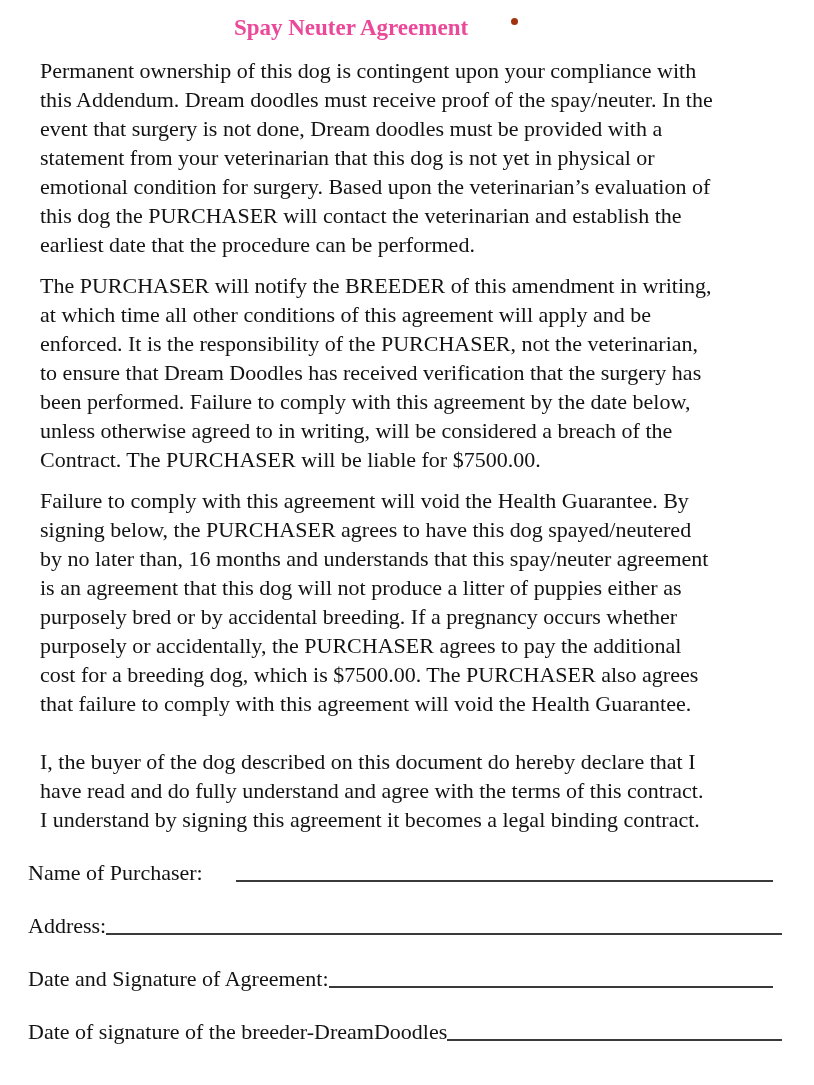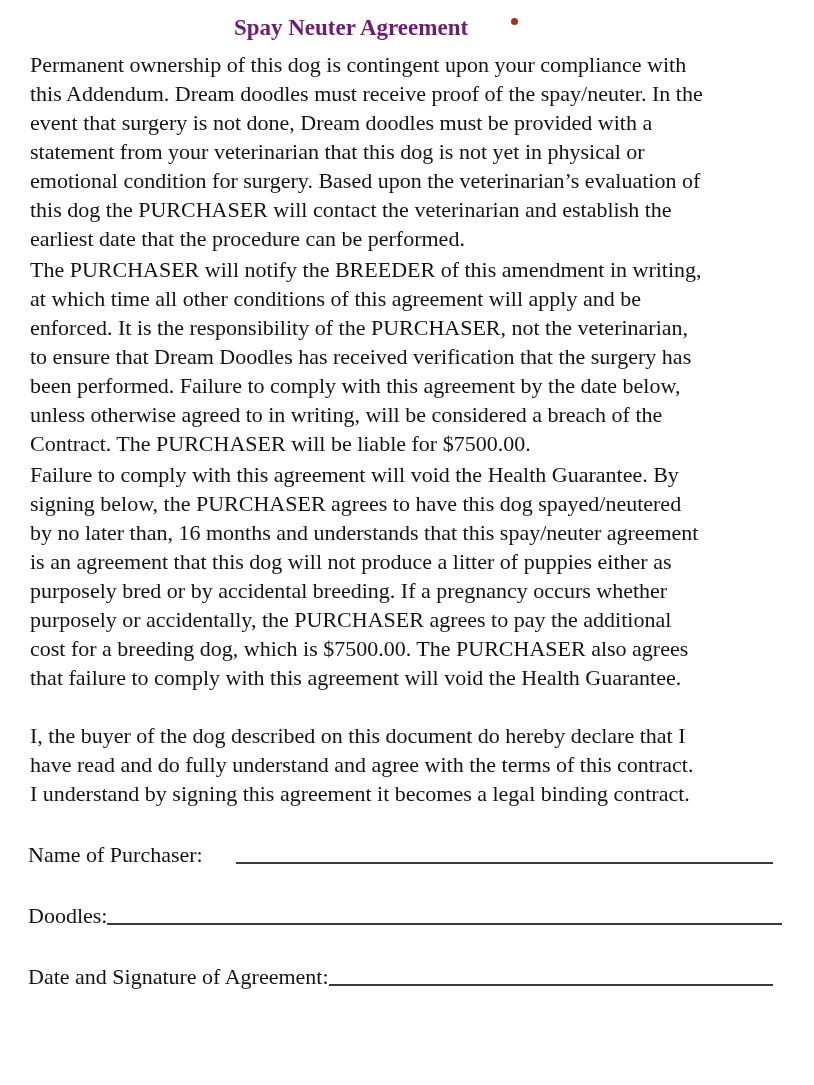--- a/index.html
+++ b/index.html
@@ -19,41 +19,41 @@
     color: #131313;
     font-size: 22px;
     line-height: 29px;
   }
   .title {
     font-size: 23px;
     font-weight: bold;
     line-height: 32px;
     text-align: center;
     margin: 0 112px 6px 0;
-    color: #701a75;
+    color: #ec4899;
   }
   .red-dot {
     position: absolute;
     left: 511px;
     top: 18px;
     width: 7px;
     height: 7px;
     border-radius: 50%;
   }
   .para {
-    margin: 2px;
+    margin: 12px;
     white-space: pre;
   }
   .para.gap {
     margin-top: 29px;
     font-family: Liberation Serif, serif;
   }
   .field-row {
     display: flex;
-    margin-top: 32px;
+    margin-top: 24px;
     height: 29px;
     white-space: pre;
     justify-content: flex-end;
   }
   .field-label {
     flex: 0 0 auto;
   }
   .field-line {
     flex: 1 1 auto;
     border-bottom: 2px solid #3a3a3a;
@@ -101,23 +101,27 @@
   <div class="para gap">I, the buyer of the dog described on this document do hereby declare that I
 have read and do fully understand and agree with the terms of this contract.
 I understand by signing this agreement it becomes a legal binding contract.</div>
 
   <div class="field-row f-name">
     <span class="field-label">Name of Purchaser: </span>
     <span class="field-line"></span>
   </div>
 
   <div class="field-row f-addr">
-    <span class="field-label">Doodles:</span>
+    <span class="field-label">Address:</span>
     <span class="field-line"></span>
   </div>
 
   <div class="field-row f-datesig">
     <span class="field-label">Date and Signature of Agreement:</span>
     <span class="field-line"></span>
   </div>
 
+  <div class="field-row f-breeder">
+    <span class="field-label">Date of signature of the breeder-DreamDoodles</span>
+    <span class="field-line"></span>
+  </div>
 
 </div>
 
 </body></html>

